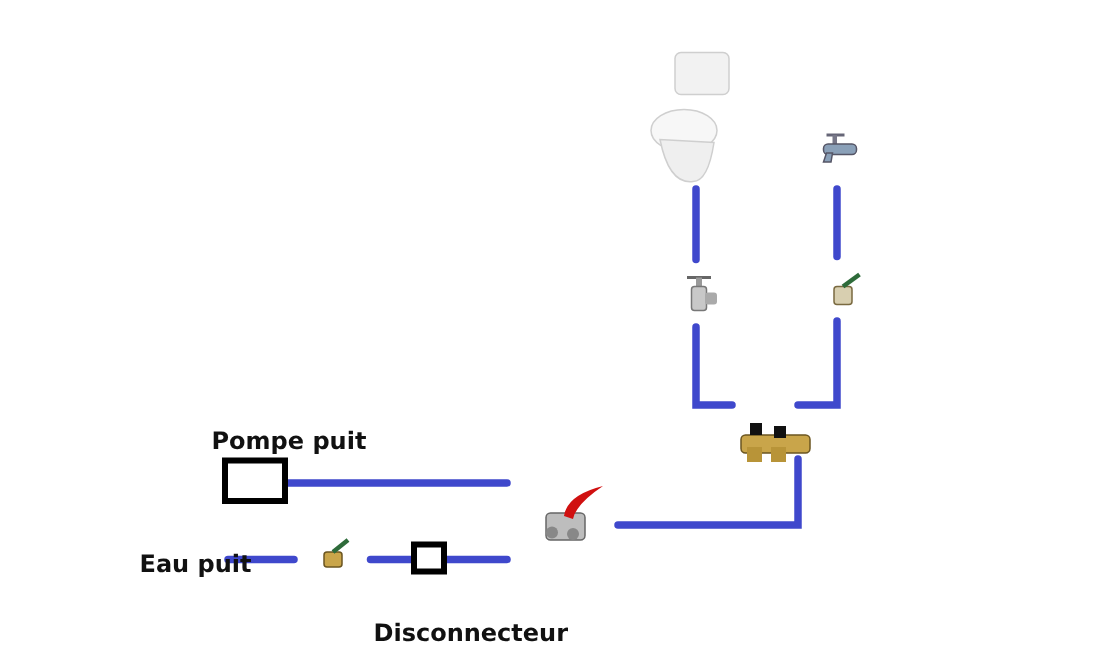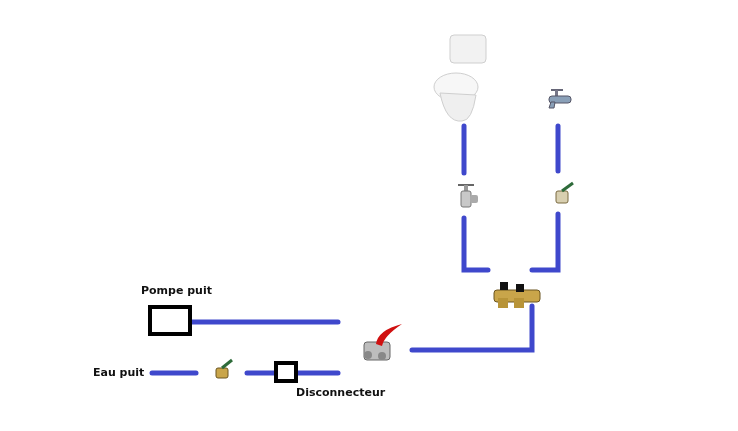--- a/index.html
+++ b/index.html
@@ -1,18 +1,18 @@
 <!DOCTYPE html>
 <html><head>
 <meta charset="utf-8">
 <style>
   html, body { margin: 0; padding: 0; background: #ffffff; }
   body { width: 738px; height: 431px; position: relative; overflow: hidden;
          font-family: "DejaVu Sans", sans-serif; }
-  .label { position: absolute; font-size: 11px; font-weight: bold; color: #111; white-space: nowrap; }
+  .label { position: absolute; font-size: 16px; font-weight: bold; color: #111; white-space: nowrap; }
   svg { position: absolute; left: 0; top: 0; }
 </style>
 </head>
 <body>
 
 <svg width="738" height="431" viewBox="0 0 738 431">
 
   <g stroke="#3f48cc" stroke-width="5" fill="none" stroke-linecap="round">
     <line x1="192" y1="322" x2="338" y2="322"></line>
     <line x1="152" y1="373" x2="196" y2="373"></line>
@@ -70,13 +70,13 @@
   <g transform="translate(545,88)">
     <line x1="6" y1="2" x2="18" y2="2" stroke="#667" stroke-width="2"></line>
     <rect x="10" y="2" width="3" height="6" fill="#778"></rect>
     <rect x="4" y="8" width="22" height="7" rx="3" fill="#8aa0b8" stroke="#556"></rect>
     <path d="M6 14 L4 20 L9 20 L10 14 Z" fill="#8aa0b8" stroke="#556"></path>
   </g>
 </svg>
 
 <div class="label" style="left:141px;top:284px;">Pompe puit</div>
 <div class="label" style="left:93px;top:366px;">Eau puit</div>
-<div class="label" style="left:249px;top:386px;margin-left:47px;">Disconnecteur</div>
+<div class="label" style="left:249px;top:412px;">Disconnecteur</div>
 
 </body></html>

